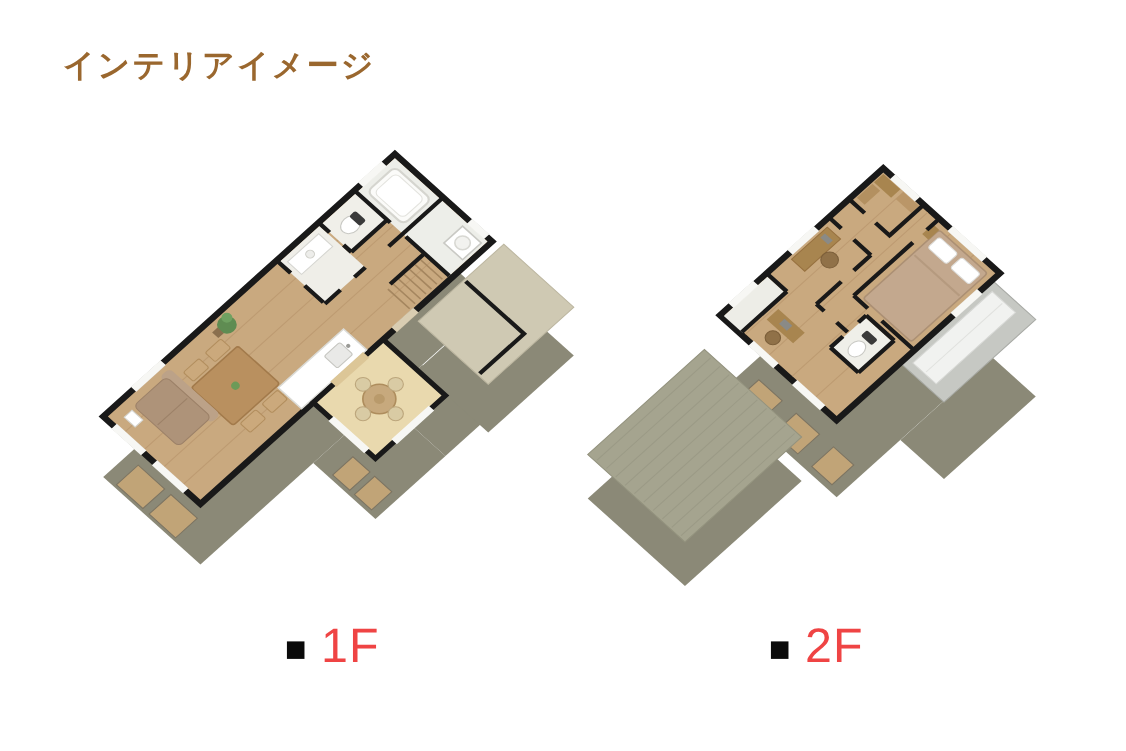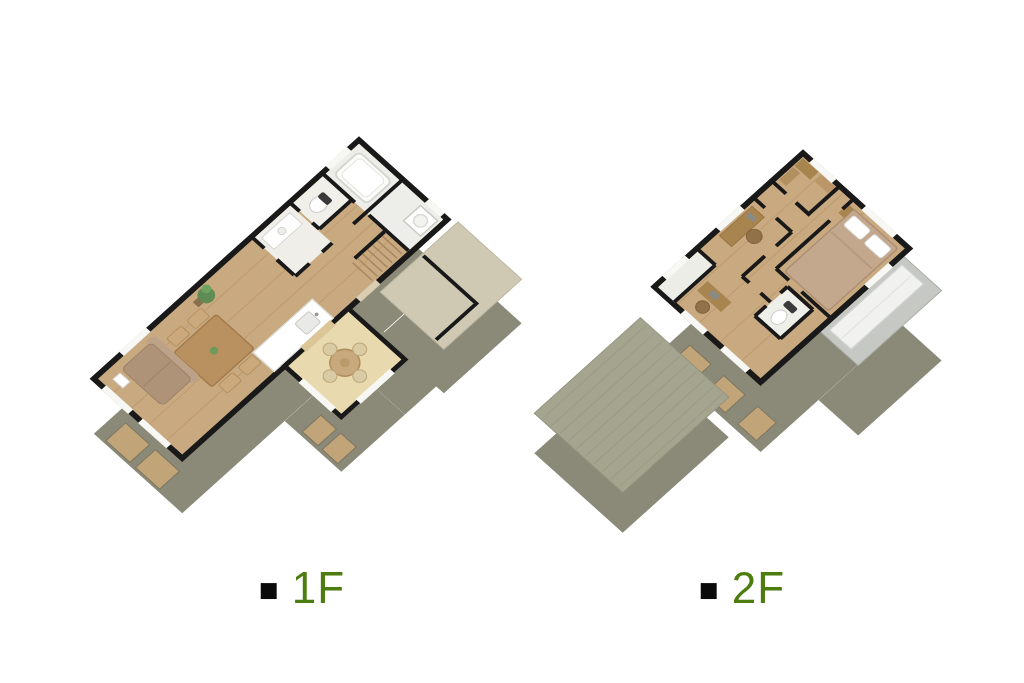--- a/index.html
+++ b/index.html
@@ -14,21 +14,21 @@
     color:#9A672E;
   }
   .floor-label{
     position:absolute;top:564px;height:48px;
     display:flex;align-items:center;justify-content:center;gap:13px;
   }
   .floor-label .marker{
     font-size:33px;line-height:1;color:#0a0a0a;position:relative;top:1px;
   }
   .floor-label .label-text{
-    font-size:44px;font-weight:400;color:#4d7c0f;letter-spacing:1px;
+    font-size:44px;font-weight:400;color:#ef4444;letter-spacing:1px;
   }
   #label-1f{left:90px;width:424px;}
   #label-2f{left:546px;width:392px;}
 </style>
 </head>
 <body>
 
 <div id="stage">
 
   <svg id="plans-svg" width="1024" height="683" viewBox="0 0 1024 683">
@@ -162,20 +162,21 @@
         <rect x="44" y="171" width="10" height="7" fill="#8A8A86"></rect>
         <circle cx="50" cy="192" r="7" fill="#907148" stroke="#7C5F3A" stroke-width="1"></circle>
 
         <path d="M52,2 V44 M2,44 H20 M34,44 H54 M72,2 V16 M72,34 V110 M72,110 H90 M108,110 H150 M2,70 H16 M32,70 H54 M54,70 V92 M54,108 V140 M2,150 H26 M26,150 V208 M54,140 H64 M80,140 H94 M94,116 V126 M94,146 V162 M94,116 H130 M94,162 H130 M130,116 V162" fill="none" stroke="#191919" stroke-width="4"></path>
 
         <path d="M0,86 V120 M0,164 V196 M12,0 H44 M86,0 H130 M40,210 H72 M96,210 H132 M150,26 V60" fill="none" stroke="#F7F7F4" stroke-width="7"></path>
       </g>
     </g>
   </svg>
 
+  <div class="page-title">インテリアイメージ</div>
 
   <div class="floor-label" id="label-1f">
     <span class="marker">■</span>
     <span class="label-text">1F</span>
   </div>
   <div class="floor-label" id="label-2f">
     <span class="marker">■</span>
     <span class="label-text">2F</span>
   </div>
 

